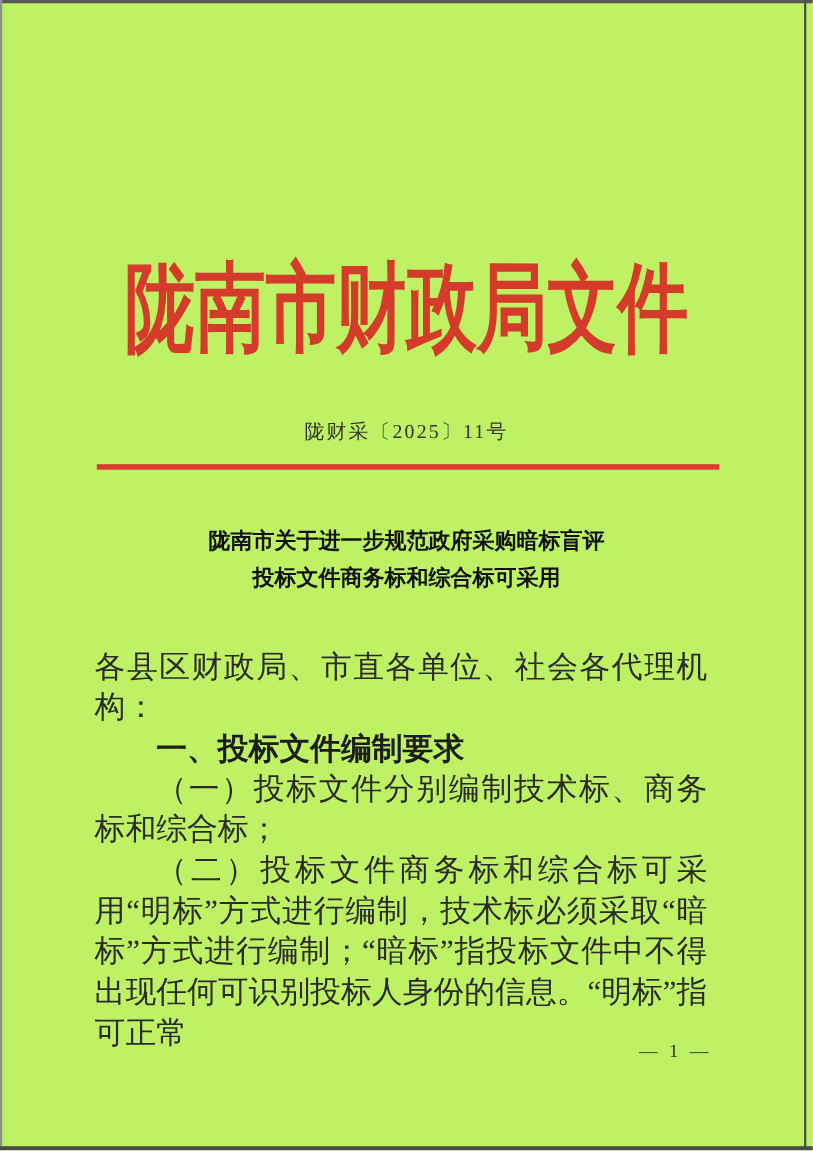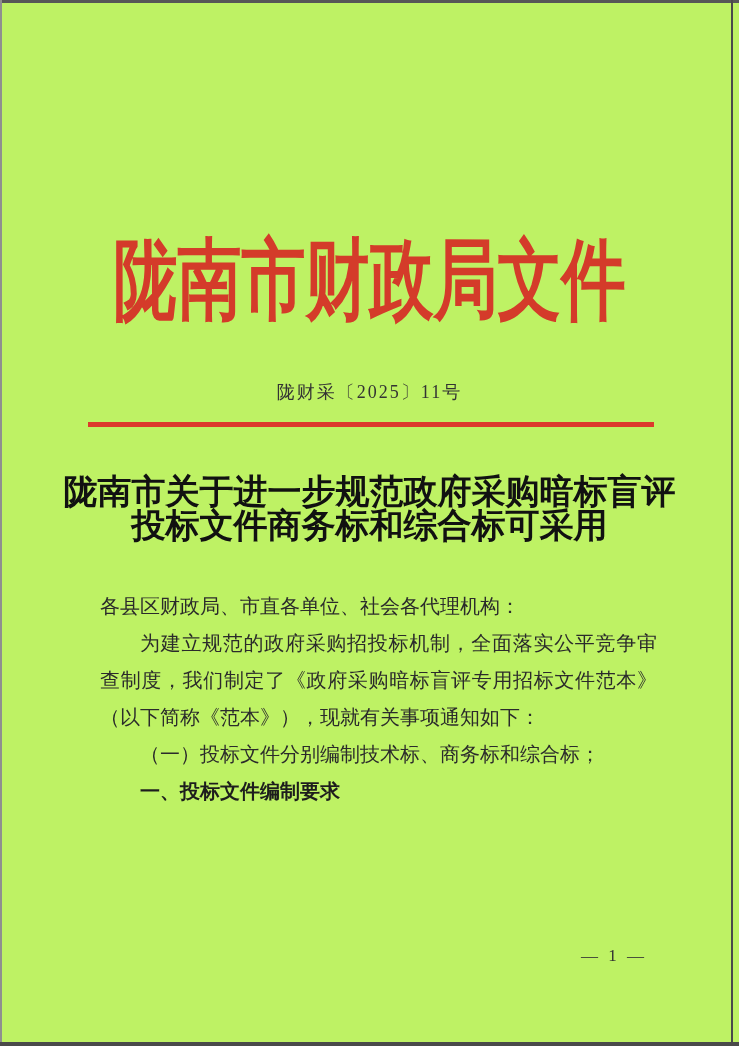--- a/index.html
+++ b/index.html
@@ -53,31 +53,31 @@
     width: 566px;
     height: 5px;
     background: #dc3a2c;
   }
   .doc-title {
     position: absolute;
     top: 475px;
     left: 0;
     width: 739px;
     text-align: center;
-    font-size: 34px;
+    font-size: 20px;
     font-weight: bold;
     line-height: 34px;
     color: #111111;
   }
   .body-text {
     position: absolute;
     top: 588px;
-    left: 100px;
+    left: 86px;
     width: 557px;
-    font-size: 20px;
+    font-size: 28px;
     line-height: 37px;
     color: #2b2b2b;
     text-align: justify;
   }
   .body-text p { margin: 0; }
   .salutation { text-indent: 0; }
   .para { text-indent: 2em; }
   .heading {
     font-weight: bold;
     font-family: "Liberation Sans", "DejaVu Sans", sans-serif;
@@ -109,20 +109,20 @@
 
   <div class="red-divider"></div>
 
   <div class="doc-title">
     <div>陇南市关于进一步规范政府采购暗标盲评</div>
     <div>投标文件商务标和综合标可采用</div>
   </div>
 
   <div class="body-text">
     <p class="salutation">各县区财政局、市直各单位、社会各代理机构：</p>
-    <p class="para">为建立规范的政府采购招投标机制，全面落实公平竞争审查制度，我们制定了《政府采购暗标盲评专用招标文件范本》（以下简称《范本》），现就有关事项通知如下：</p>
+    <p class="para heading">一、投标文件编制要求</p>
     <p class="para">（一）投标文件分别编制技术标、商务标和综合标；</p>
-    <p class="para heading">一、投标文件编制要求</p>
+    <p class="para">（二）投标文件商务标和综合标可采用“明标”方式进行编制，技术标必须采取“暗标”方式进行编制；“暗标”指投标文件中不得出现任何可识别投标人身份的信息。“明标”指可正常</p>
   </div>
 
   <div class="page-number">— 1 —</div>
 
 </div>
 
 </body></html>

